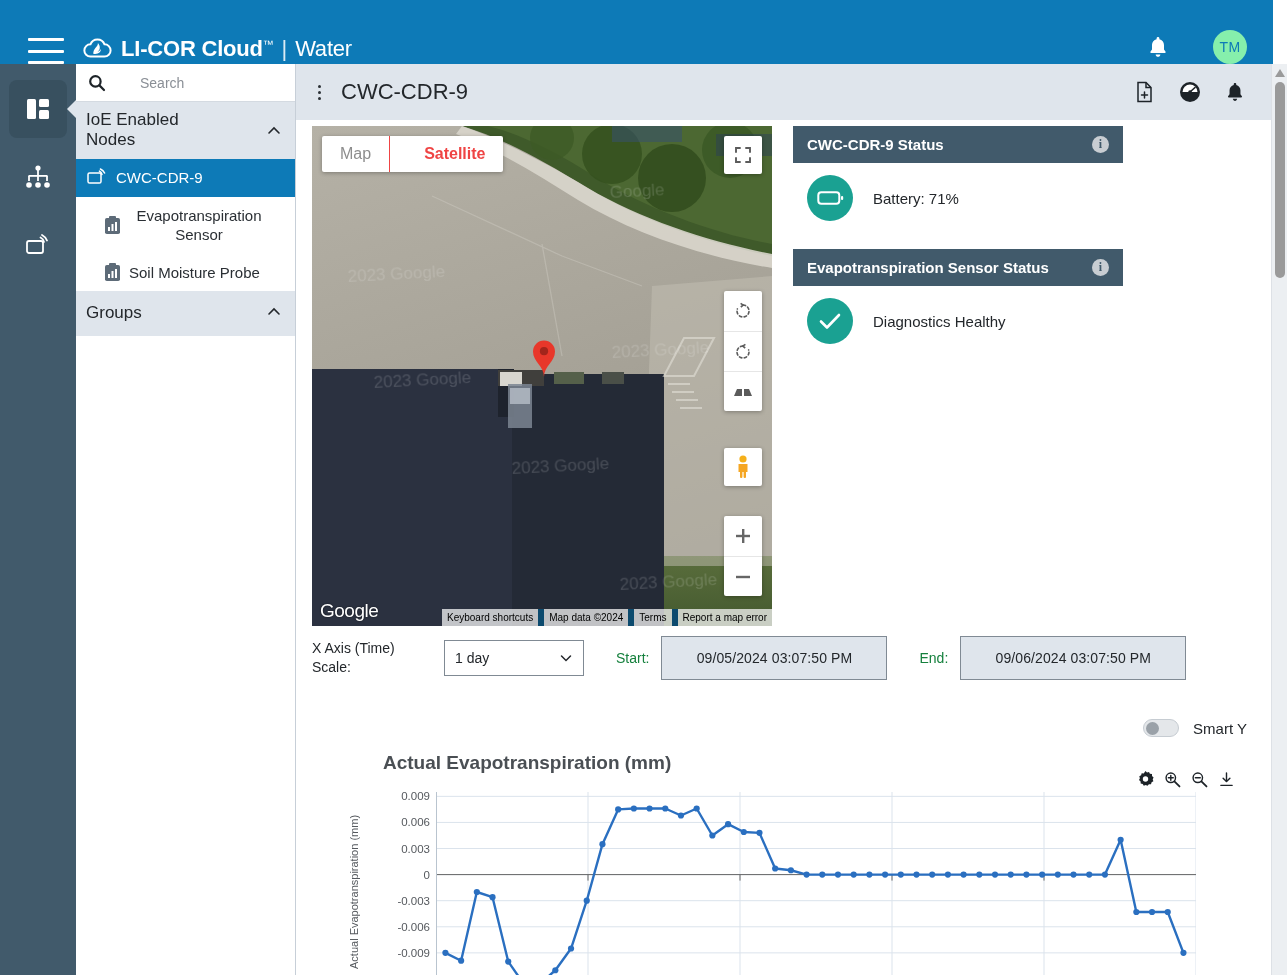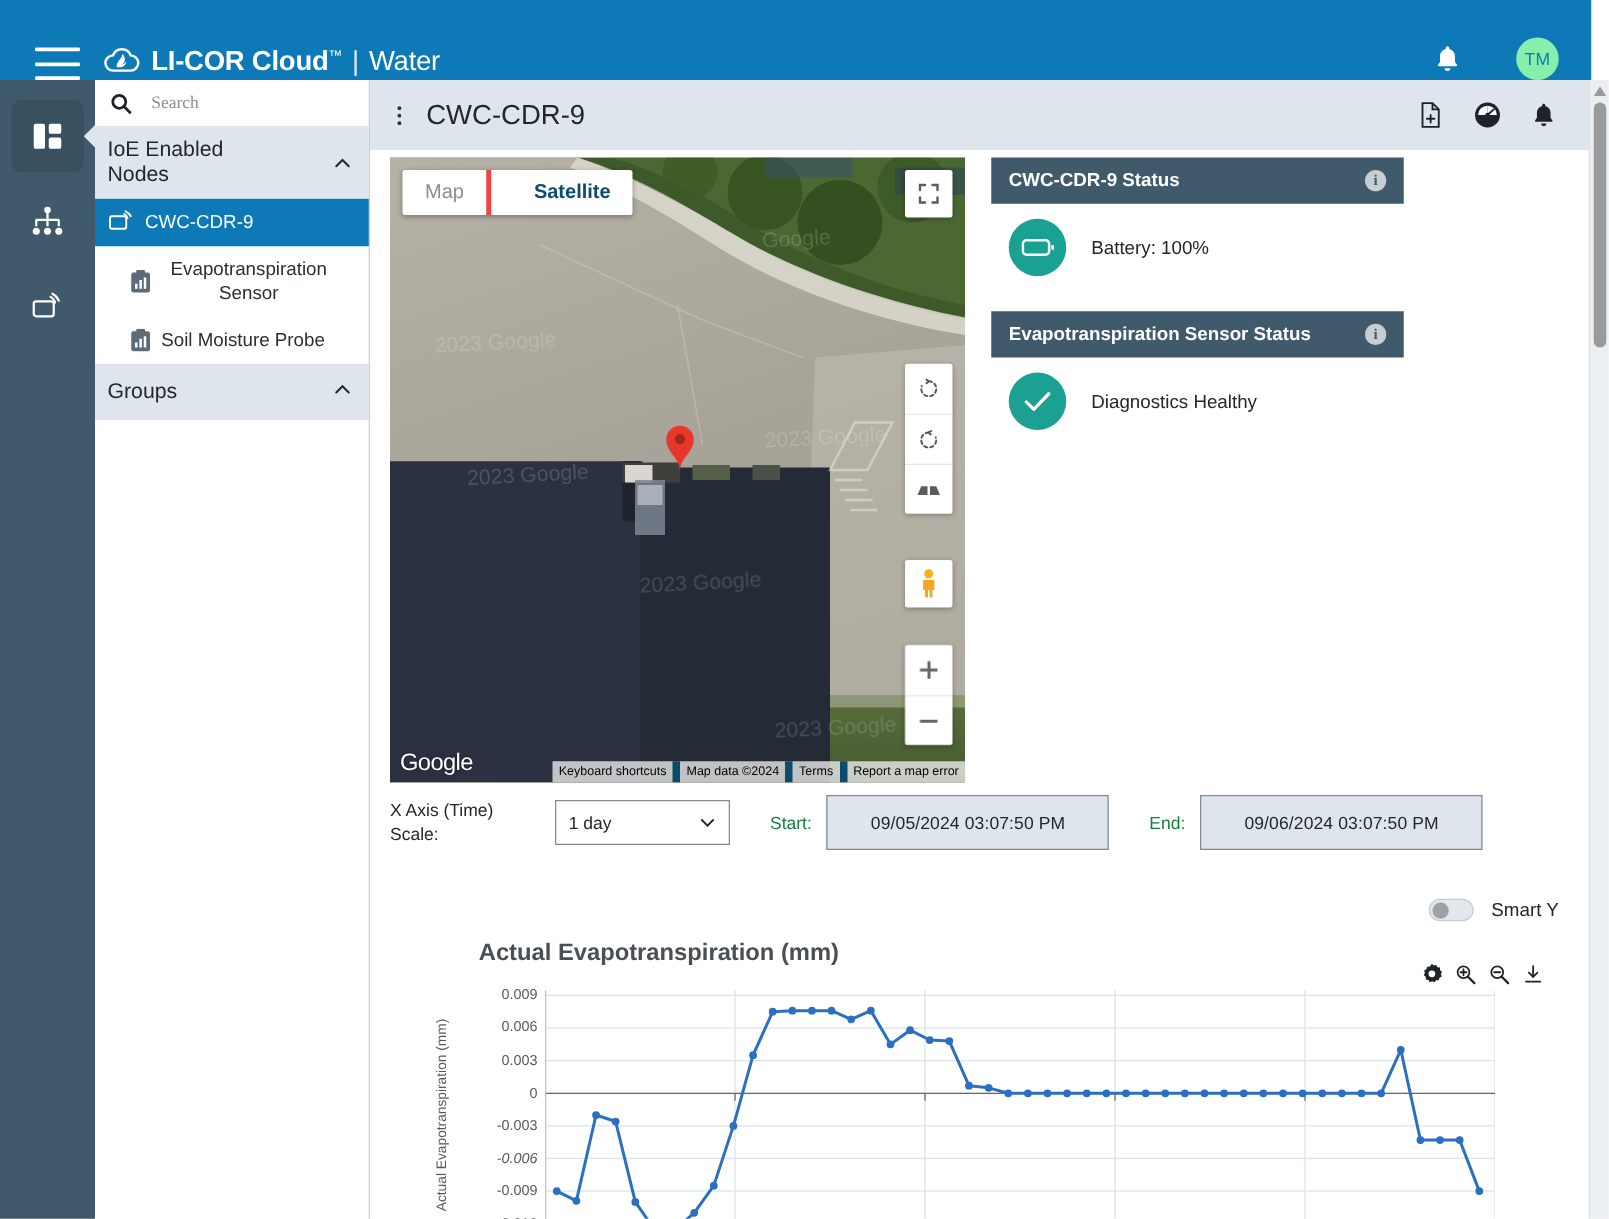--- a/index.html
+++ b/index.html
@@ -60,22 +60,22 @@
   
   #navpanel {
     position: absolute; left: 76px; top: 64px; width: 220px; height: 911px;
     background: #ffffff; border-right: 1px solid #c7cfd8;
   }
   #searchrow {
     height: 38px; display: flex; align-items: center;
     border-bottom: 1px solid #d4dae1; padding-left: 12px;
   }
   #search-input {
-    border: none; outline: none; margin-left: 13px; font-size: 14px;
-    color: #555; width: 150px; font-family: Liberation Serif, serif;
+    border: none; outline: none; margin-left: 32px; font-size: 14px;
+    color: #555; width: 150px; font-family: Liberation Sans, sans-serif;
     background: transparent;
   }
   #search-input::placeholder { color: #8a8f96; }
   .nav-section {
     background: #dfe5ec; padding: 8px 14px 8px 10px;
     display: flex; align-items: flex-start; justify-content: space-between;
     cursor: pointer;
   }
   .nav-section-label { font-size: 17px; color: #23272b; line-height: 1.2; max-width: 140px; }
   .chev { width: 14px; height: 14px; flex: 0 0 auto; margin-top: 14px; }
@@ -111,21 +111,21 @@
   }
   #map-bg { position: absolute; inset: 0; }
   #maptype {
     position: absolute; left: 10px; top: 10px; display: flex;
     background: #fff; box-shadow: 0 1px 4px rgba(0,0,0,.3); border-radius: 2px;
   }
   .maptype-btn {
     padding: 9px 18px; font-size: 16px; cursor: pointer; color: #8d8d8d;
     font-family: "Liberation Sans", sans-serif;
   }
-  .maptype-btn.active { color: #0c4a6e; font-weight: bold; border-left: 4px solid #ef4444; padding-left: 34px; }
+  .maptype-btn.active { color: #ef4444; font-weight: bold; border-left: 1px solid #ef4444; padding-left: 34px; }
   .map-ctrl {
     position: absolute; background: #fff; box-shadow: 0 1px 4px rgba(0,0,0,.3);
     border-radius: 2px; cursor: pointer;
   }
   #fullscreen-btn { right: 10px; top: 10px; width: 38px; height: 38px; display:flex; align-items:center; justify-content:center; }
   #rotate-group { right: 10px; top: 165px; width: 38px; }
   #rotate-group > div { height: 40px; display:flex; align-items:center; justify-content:center; cursor:pointer; }
   #rotate-group > div + div { border-top: 1px solid #e6e6e6; }
   #pegman-btn { right: 10px; top: 322px; width: 38px; height: 38px; display:flex; align-items:center; justify-content:center; }
   #zoom-group { right: 10px; top: 390px; width: 38px; }
@@ -495,21 +495,21 @@
         <span>CWC-CDR-9 Status</span>
         <span class="info-badge">i</span>
       </div>
       <div class="card-body">
         <div class="status-circle">
           <svg width="27" height="18" viewBox="0 0 27 18" fill="none" stroke="#fff" stroke-width="2">
             <rect x="1.3" y="3.2" width="21" height="11.6" rx="3"></rect>
             <rect x="24" y="7" width="2.2" height="4" rx="1" fill="#fff" stroke="none"></rect>
           </svg>
         </div>
-        <div class="status-text">Battery: 100%</div>
+        <div class="status-text">Battery: 71%</div>
       </div>
     </div>
 
     <div class="card">
       <div class="card-head">
         <span>Evapotranspiration Sensor Status</span>
         <span class="info-badge">i</span>
       </div>
       <div class="card-body">
         <div class="status-circle">
@@ -577,21 +577,21 @@
   </div>
 
   <div id="chart-wrap">
     <div id="yaxis-title">Actual Evapotranspiration (mm)</div>
     <div id="ytick-col">
         <div class="ytick" style="top: 4.34783px;">0.009</div>
         <div class="ytick" style="top: 30.4348px; text-align: center;">0.006</div>
         <div class="ytick" style="top: 56.5217px;">0.003</div>
         <div class="ytick" style="top: 82.6087px;">0</div>
         <div class="ytick" style="top: 108.696px;">-0.003</div>
-        <div class="ytick" style="top: 134.783px; font-style: italic;">-0.006</div>
+        <div class="ytick" style="top: 134.783px;">-0.006</div>
         <div class="ytick" style="top: 160.87px;">-0.009</div>
         <div class="ytick" style="top: 186.957px;">-0.012</div>
       </div>
     <div id="plot">
       <svg id="plot-svg" viewBox="0 0 760 200" preserveAspectRatio="none">
           <line x1="0" y1="4.347826086956526" x2="760" y2="4.347826086956526" stroke="#dbe3ec" stroke-width="1"></line>
           <line x1="0" y1="30.43478260869565" x2="760" y2="30.43478260869565" stroke="#dbe3ec" stroke-width="1"></line>
           <line x1="0" y1="56.52173913043478" x2="760" y2="56.52173913043478" stroke="#dbe3ec" stroke-width="1"></line>
           <line x1="0" y1="82.6086956521739" x2="760" y2="82.6086956521739" stroke="#dbe3ec" stroke-width="1"></line>
           <line x1="0" y1="108.69565217391306" x2="760" y2="108.69565217391306" stroke="#dbe3ec" stroke-width="1"></line>

